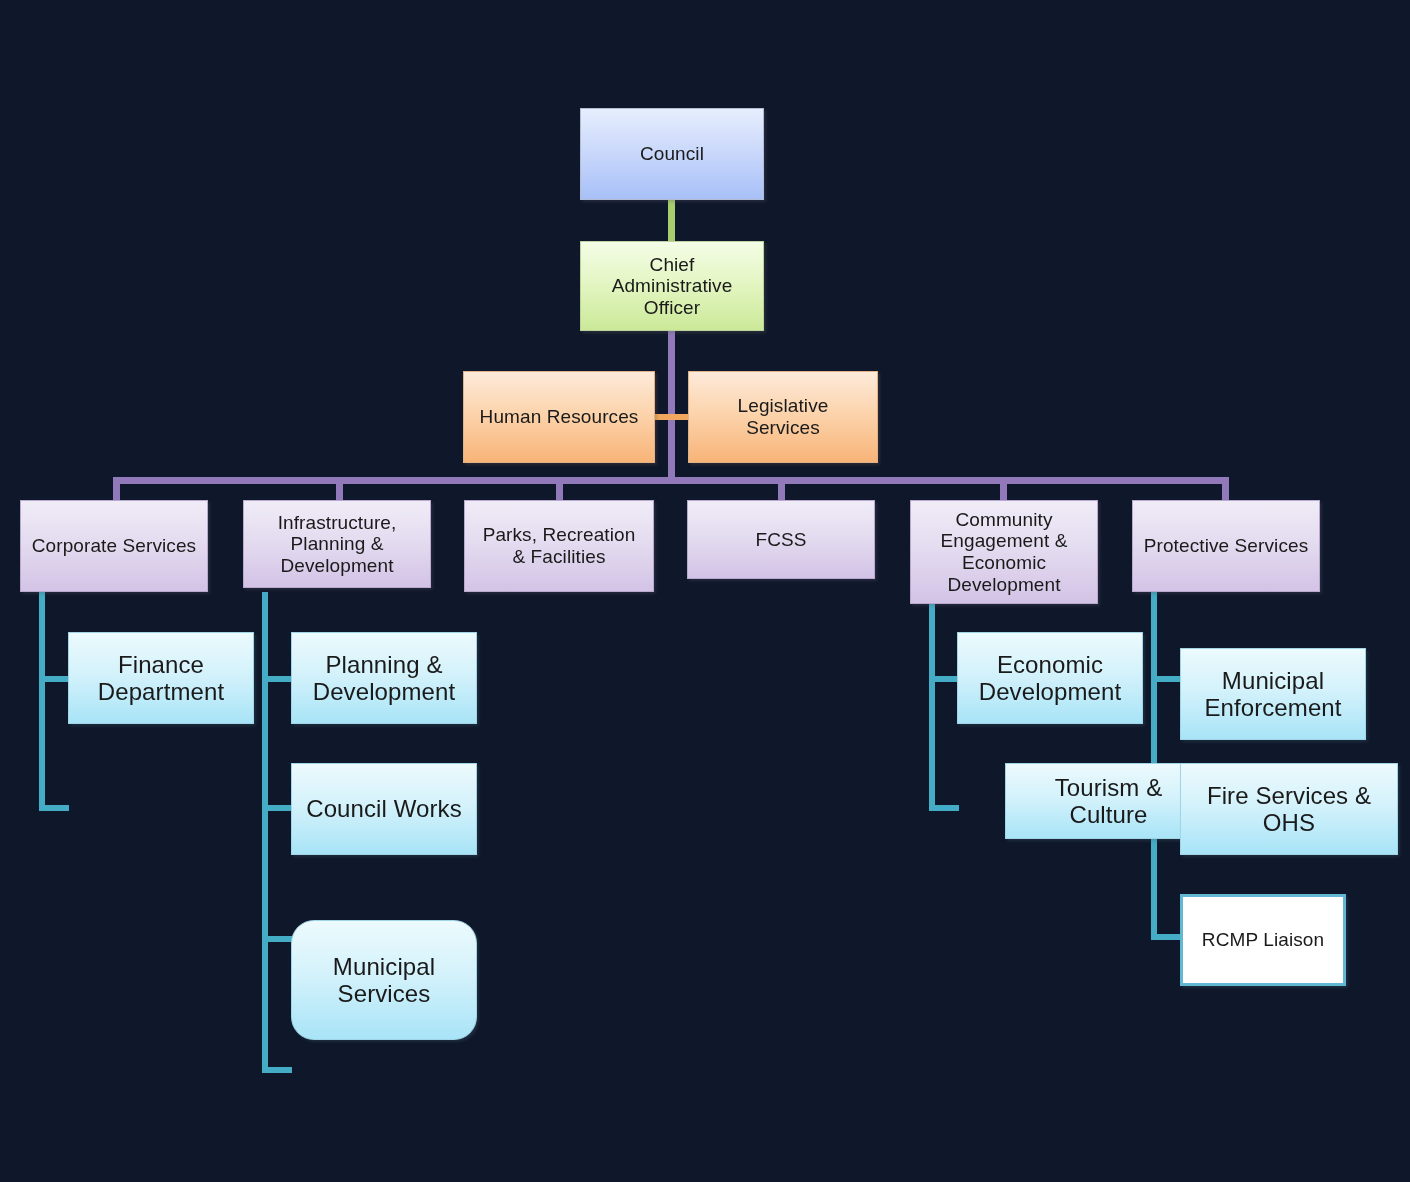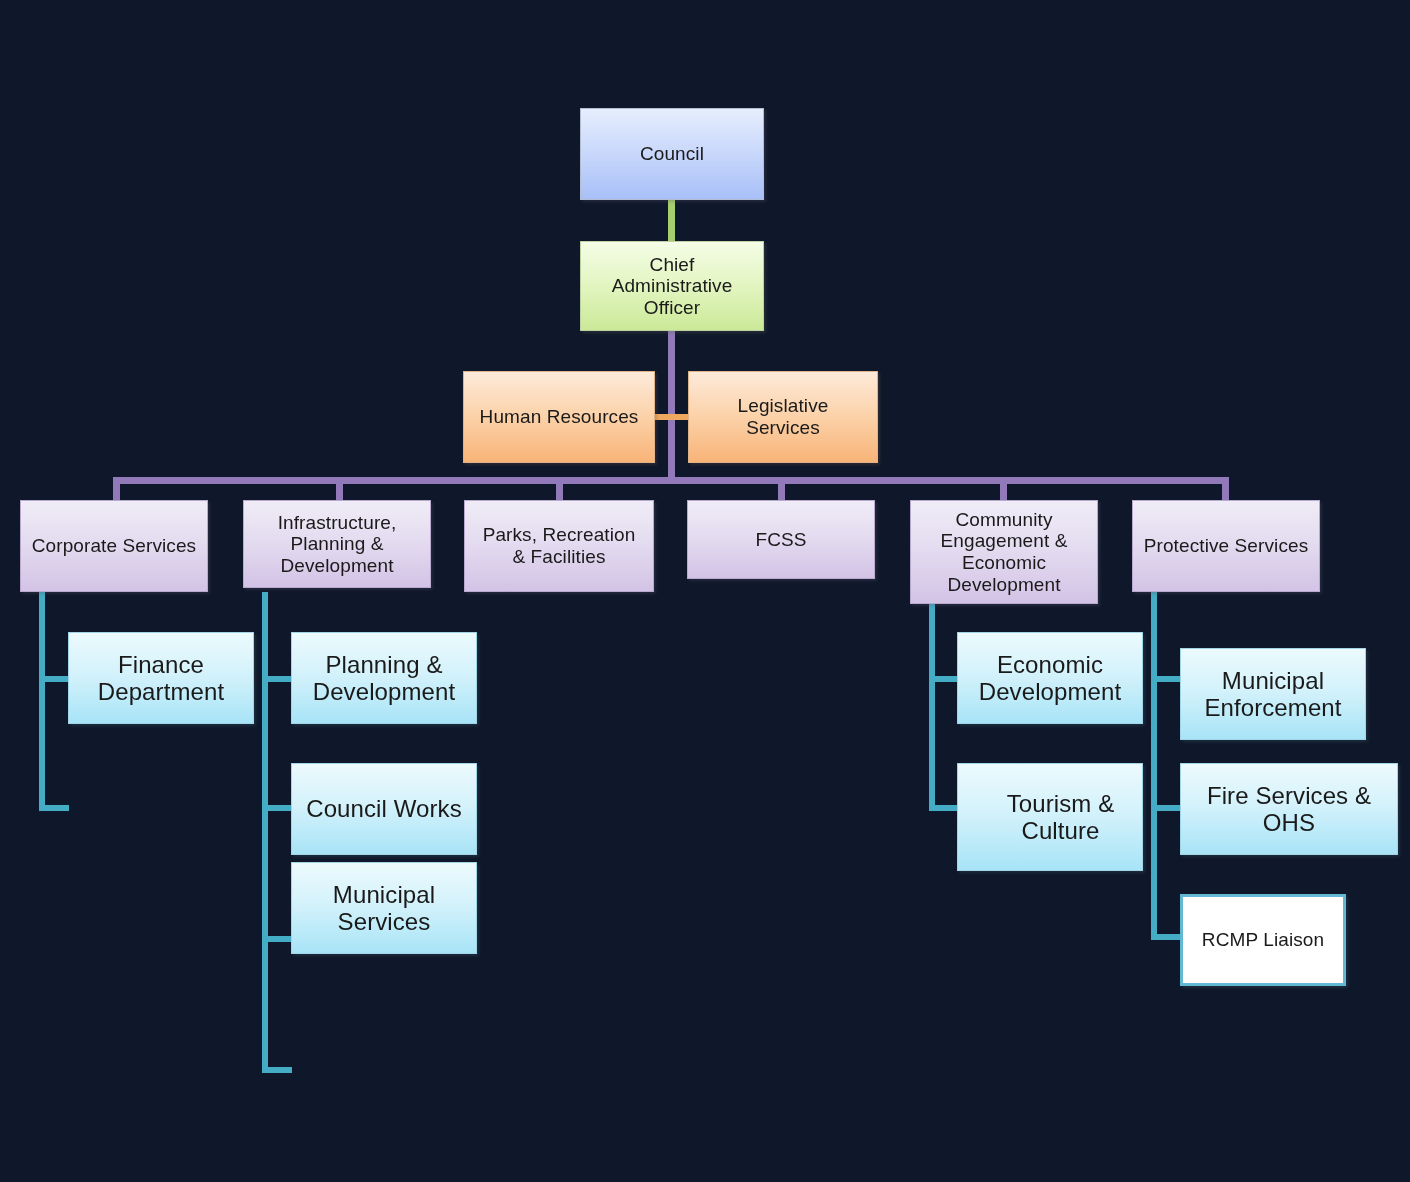--- a/index.html
+++ b/index.html
@@ -177,31 +177,31 @@
 
   <div class="node n-cyan" style="left:291px; top:632px; width:186px; height:92px;">
     <span class="node-text">Planning &amp;
 Development</span>
   </div>
 
   <div class="node n-cyan" style="left:291px; top:763px; width:186px; height:92px;">
     <span class="node-text">Council Works</span>
   </div>
 
-  <div class="node n-cyan" style="left:291px; top:862px; width:186px; height:92px;">
+  <div class="node n-cyan" style="left:291px; top:920px; width:186px; height:120px;border-radius:23px;">
     <span class="node-text">Municipal Services</span>
   </div>
 
 
   <div class="node n-cyan" style="left:957px; top:632px; width:186px; height:92px;">
     <span class="node-text">Economic
 Development</span>
   </div>
 
-  <div class="node n-cyan" style="left:957px; top:763px; width:186px; height:108px;padding-left:27px;">
+  <div class="node n-cyan" style="left:1005px; top:763px; width:186px; height:76px;padding-left:27px;">
     <span class="node-text">Tourism &amp; Culture</span>
   </div>
 
   <div class="node n-cyan" style="left:1180px; top:648px; width:186px; height:92px;">
     <span class="node-text">Municipal
 Enforcement</span>
   </div>
 
   <div class="node n-cyan" style="left:1180px; top:763px; width:218px; height:92px;">
     <span class="node-text">Fire Services  &amp;

